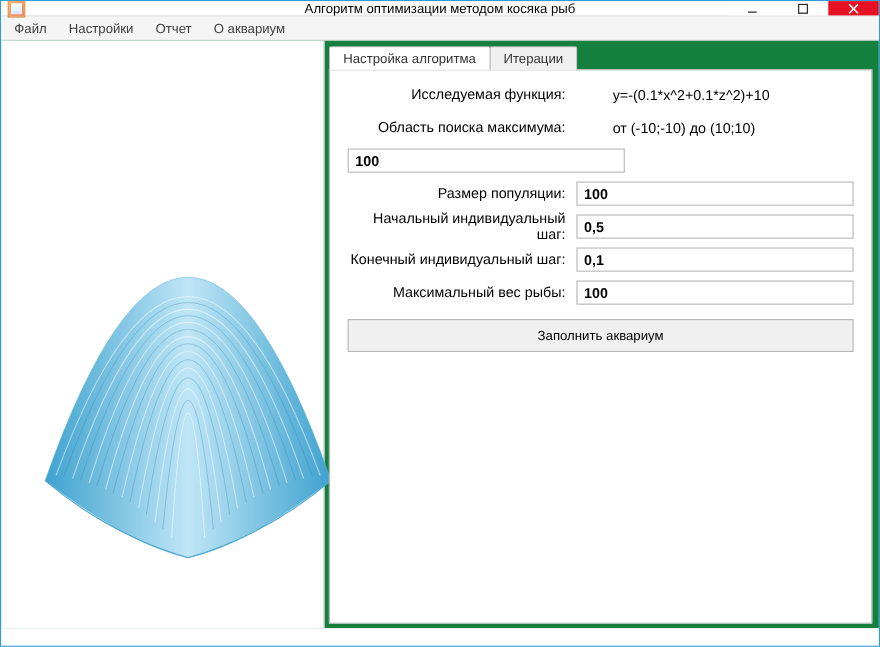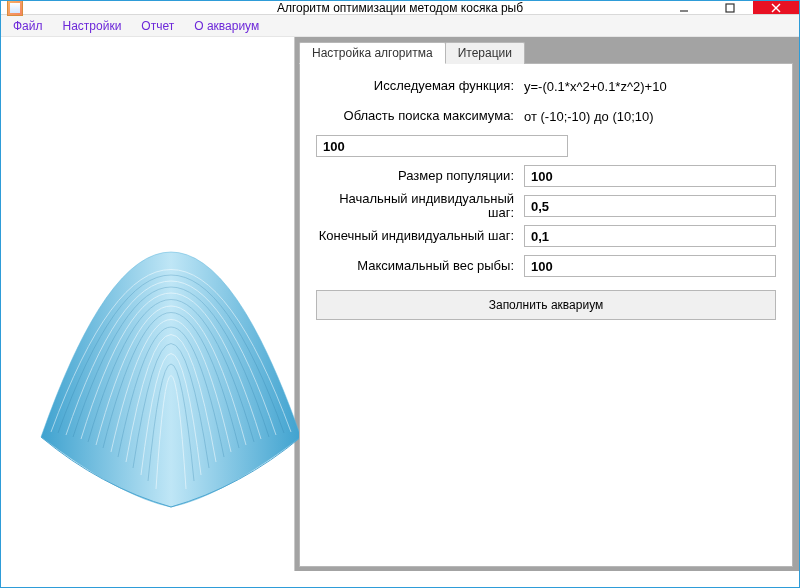--- a/index.html
+++ b/index.html
@@ -55,26 +55,26 @@
     height: 22px;
     background: #f5f5f5;
     border-bottom: 1px solid #e6e6e6;
     display: flex;
     align-items: center;
     padding: 0 2px;
   }
   .menubar .menu-item {
     padding: 2px 10px;
     font-size: 12px;
-    color: #6d28d9;
+    color: #404040;
   }
   .content {
     display: flex;
     height: calc(100% - 52px);
-    background: #a3a3a3;
+    background: #15803d;
   }
   .plot-pane {
     width: 340px;
     border-right: 1px solid #c8c8c8;
     position: relative;
     background:#fff;
   }
   .plot-svg {
     position:absolute;
     left:10px; top:130px;
@@ -124,20 +124,21 @@
   .row .lbl {
     width: 208px;
     text-align: right;
     padding-right: 10px;
     font-size: 13px;
     line-height: 1.1;
   }
   .row .val {
     flex:1;
     font-size: 13px;
+    margin-left: 33px;
   }
   .row input[type=text] {
     width: 252px;
     height: 22px;
     border: 1px solid #b7b7b7;
     padding: 0 6px;
     font-size: 13px;
     font-weight: bold;
   }
   .btn-row {

